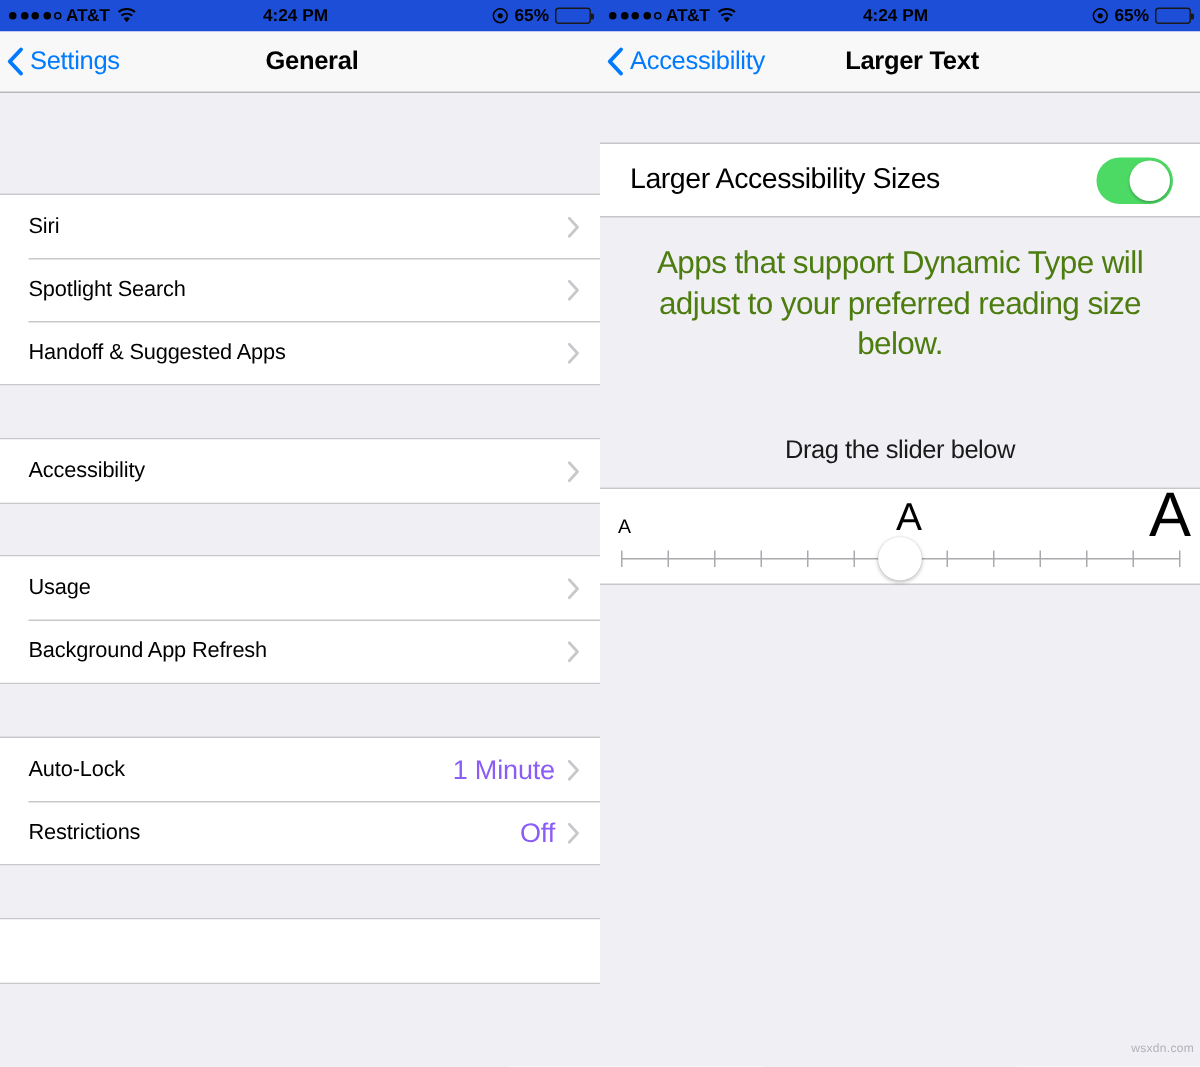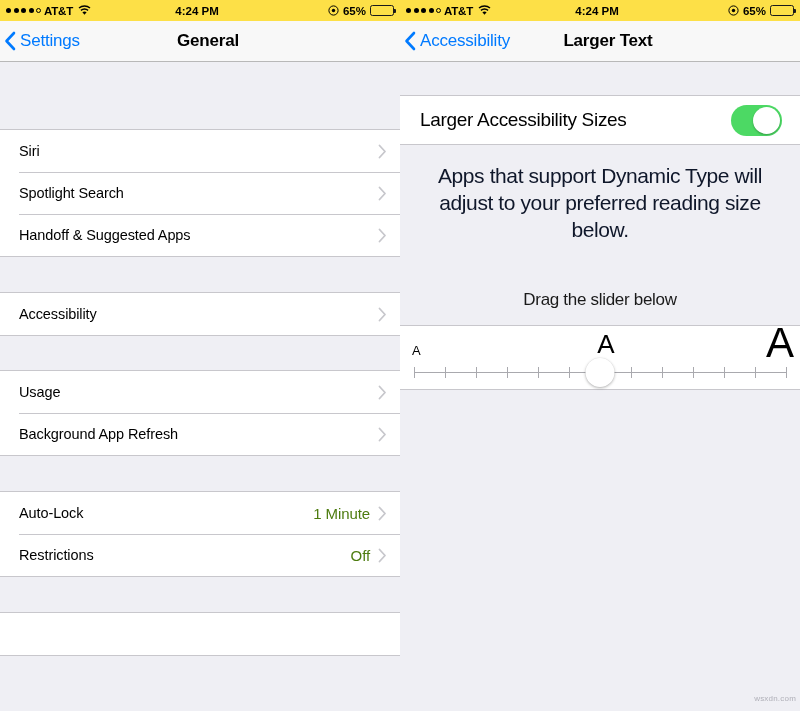--- a/index.html
+++ b/index.html
@@ -23,21 +23,21 @@
     width: 400px;
     height: 711px;
     position: relative;
     overflow: hidden;
     background: #efeff4;
   }
 
   
   .status-bar {
     height: 21px;
-    background: #fde047;
+    background: #1d4ed8;
     display: flex;
     align-items: center;
     position: relative;
     padding: 0 6px;
     font-size: 11.5px;
     font-weight: bold;
     color: #000;
   }
   .status-left {
     display: flex;
@@ -175,22 +175,22 @@
     color: #000;
     letter-spacing: -0.1px;
   }
   .row-right {
     margin-left: auto;
     display: flex;
     align-items: center;
     gap: 8px;
   }
   .row-value {
-    font-size: 15px;
-    color: #4d7c0f;
+    font-size: 18px;
+    color: #8b5cf6;
     letter-spacing: -0.1px;
   }
   .chev-right {
     width: 9px; height: 15px;
     flex: none;
   }
 
   
   .lt-body {
     height: 649px;
@@ -230,21 +230,21 @@
     border-radius: 50%;
     background: #ffffff;
     box-shadow: 0 1px 2px rgba(0,0,0,0.28);
   }
 
   .desc {
     padding: 18px 24px 0 24px;
     text-align: center;
     font-size: 21px;
     line-height: 1.28;
-    color: #0f172a;
+    color: #4d7c0f;
     letter-spacing: -0.4px;
   }
   .drag-hint {
     text-align: center;
     font-size: 17px;
     color: #1a1a1a;
     margin-top: 46px;
     letter-spacing: -0.3px;
   }
 

